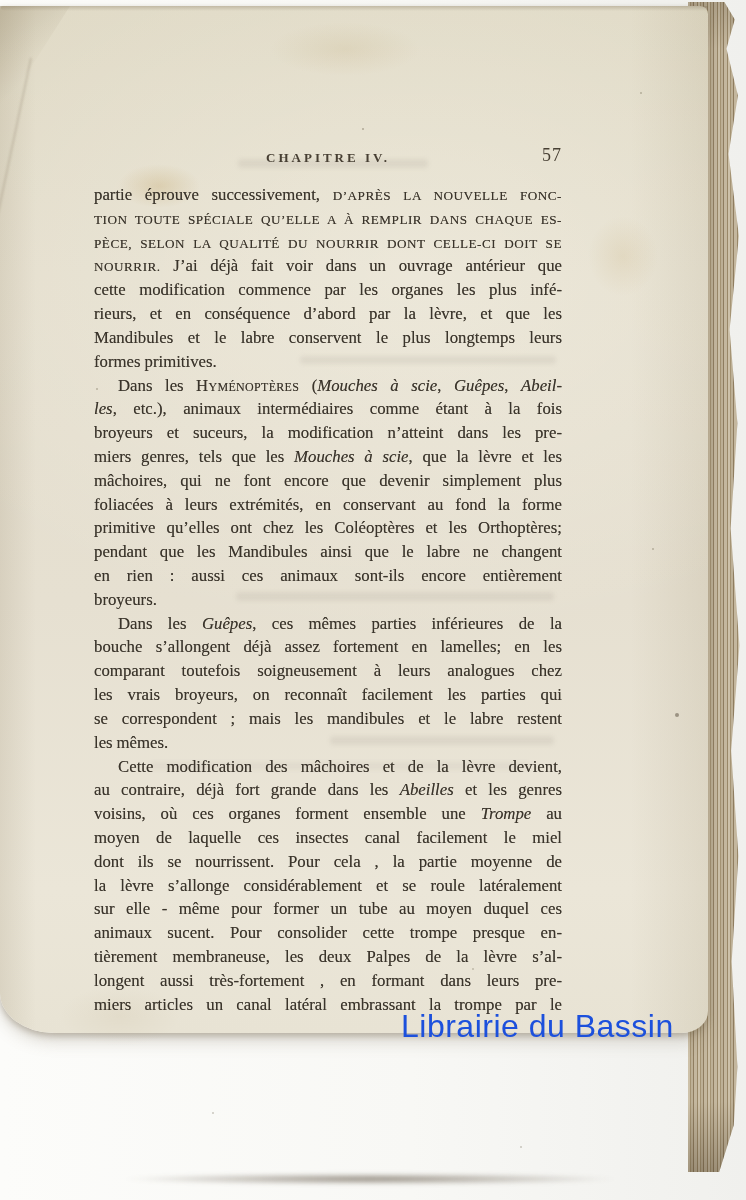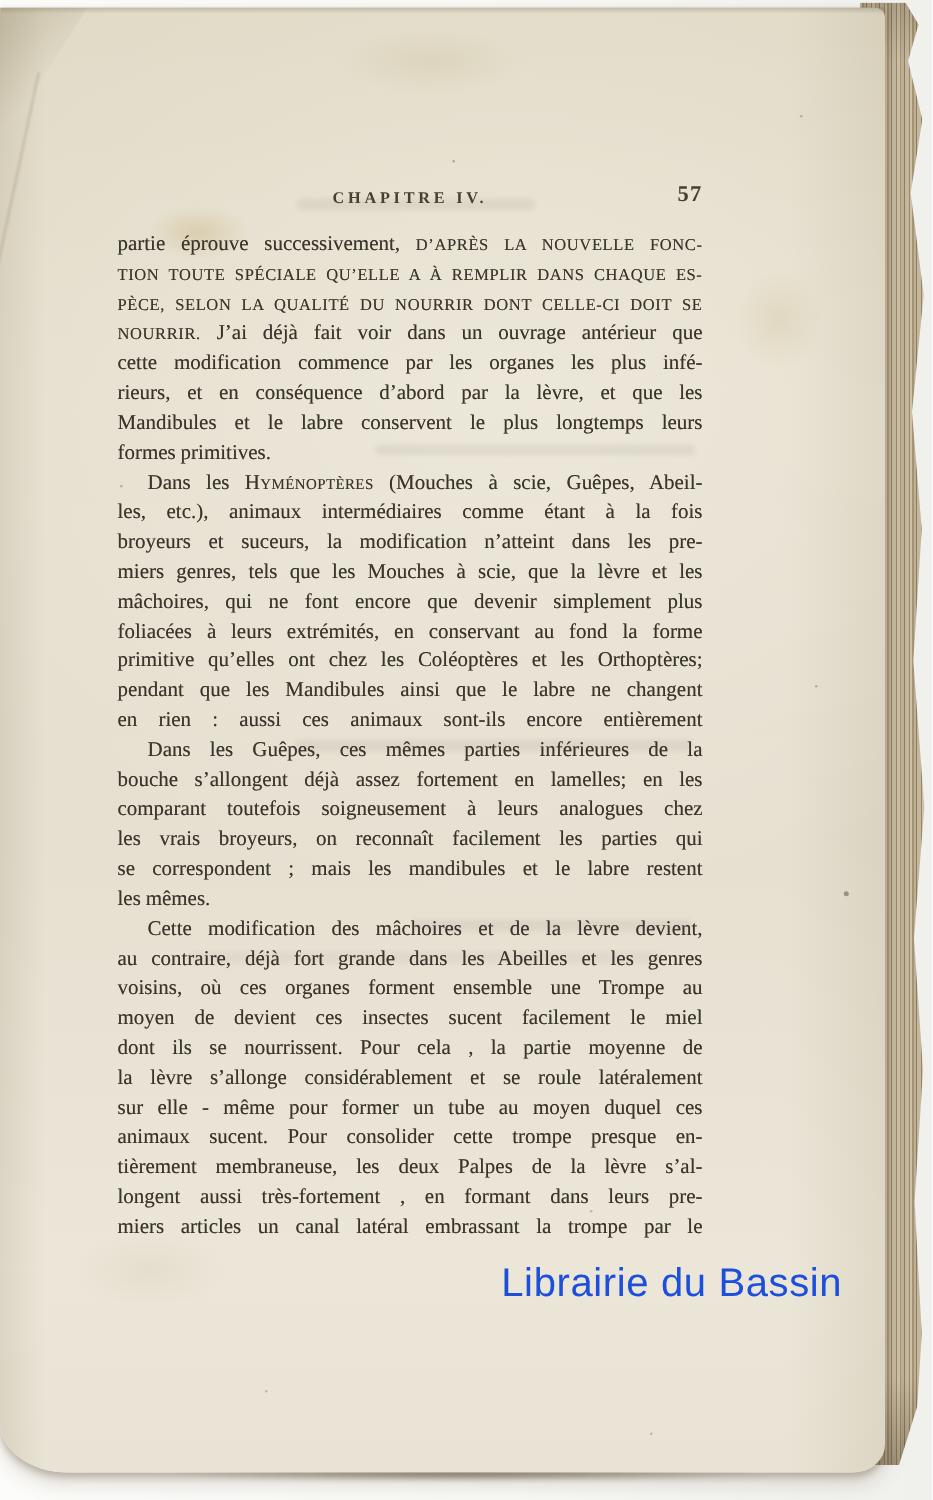--- a/index.html
+++ b/index.html
@@ -9,21 +9,21 @@
   
   .fore-edge{position:absolute;left:688px;top:2px;width:52px;height:1170px;
     background:
       linear-gradient(180deg,rgba(60,45,25,.18) 0%,rgba(60,45,25,0) 4%,rgba(60,45,25,0) 94%,rgba(60,45,25,.30) 100%),
       repeating-linear-gradient(90deg,#cdc1a9 0 2px,#a59474 2px 3px,#bdb096 3px 5px,#8f7d60 5px 6px,#c4b79e 6px 9px,#998767 9px 10px);
     clip-path:polygon(0 0,70% 0,90% 1.5%,74% 4%,96% 8%,78% 13%,98% 20%,80% 28%,95% 36%,82% 45%,99% 55%,83% 64%,97% 73%,84% 82%,95% 91%,88% 96%,60% 100%,0 100%);}
   .bottom-line{position:absolute;left:40px;top:1172px;width:660px;height:14px;
     background:radial-gradient(50% 55% at 50% 50%,rgba(66,52,34,.55),rgba(66,52,34,0) 75%);
     filter:blur(2px);}
   
-  .page{position:absolute;left:0;top:6px;width:708px;height:1172px;
+  .page{position:absolute;left:0;top:6px;width:708px;height:1027px;
     border-radius:3px 8px 26px 54px / 3px 8px 22px 40px;
     background:
       radial-gradient(130% 60% at 58% 26%,rgba(255,253,245,.30) 0%,rgba(255,253,245,0) 60%),
       linear-gradient(90deg,rgba(140,125,95,.16) 0,rgba(140,125,95,0) 36px),
       linear-gradient(90deg,rgba(150,135,100,0) 630px,rgba(150,135,100,.14) 706px),
       linear-gradient(180deg,#e0dac6 0%,#e4decd 26%,#e6e0d1 58%,#ebe6d8 86%,#e8e3d4 100%);
     box-shadow:0 3px 6px rgba(110,95,70,.35),0 9px 16px rgba(120,105,80,.22);}
   .page::before{content:"";position:absolute;left:0;top:0;right:0;height:5px;border-radius:inherit;
     background:linear-gradient(180deg,rgba(120,105,80,.30),rgba(120,105,80,0));}
   .corner-curl{position:absolute;left:0;top:0;width:70px;height:110px;
@@ -44,30 +44,30 @@
   .sh5{left:150px;top:756px;width:380px;height:8px;opacity:.7;}
   .specks{position:absolute;left:0;top:0;width:2px;height:2px;border-radius:50%;
     box-shadow:362px 122px 0 rgba(90,80,60,.40),96px 382px 0 rgba(90,80,60,.35),
       652px 542px 0 rgba(90,80,60,.35),212px 1106px 0 rgba(90,80,60,.30),
       520px 1140px 0 rgba(90,80,60,.30),640px 86px 0 rgba(90,80,60,.35),
       676px 708px 0 1px rgba(70,60,45,.45),472px 962px 0 rgba(90,80,60,.30);}
   
   .header{position:absolute;left:94px;top:141px;width:468px;height:22px;color:#473f33;}
   .chapter{position:absolute;left:50%;transform:translateX(-50%);top:3px;
     font-weight:700;font-size:13px;letter-spacing:3px;white-space:nowrap;}
-  .pagenum{position:absolute;right:0;top:-2px;font-weight:700;font-size:18px;letter-spacing:1px;}
+  .pagenum{position:absolute;right:0;top:-2px;font-weight:400;font-size:18px;letter-spacing:1px;}
   
   .text-block{position:absolute;left:94px;top:172px;width:468px;color:#3a342b;
     font-size:16.8px;line-height:34px;word-spacing:-.3px;
     text-shadow:0 0 .4px rgba(58,52,43,.55);}
   .line{text-align:justify;text-align-last:justify;height:23.82px;white-space:normal;}
   .line.nj{text-align-last:left;}
   .line.ind{text-indent:24px;}
   .caps{font-size:13.2px;letter-spacing:.5px;}
-  .ital{}
+  .ital{font-style:italic;}
   .smcaps{font-variant:small-caps;letter-spacing:.3px;}
   
   .watermark{position:absolute;left:401px;top:1008px;font-family:"Liberation Sans",sans-serif;
     font-size:32px;font-weight:400;letter-spacing:.5px;white-space:nowrap;}
 </style>
 </head>
 <body>
 
 <div class="photo">
   <div class="fore-edge"></div>
@@ -103,30 +103,31 @@
         <div class="line nj"><span>formes primitives.</span></div>
         <div class="line ind"><span>Dans les </span><span class="smcaps">Hyménoptères</span><span> (</span><span class="ital">Mouches à scie</span><span>, </span><span class="ital">Guêpes</span><span>, </span><span class="ital">Abeil-</span></div>
         <div class="line"><span class="ital">les</span><span>, etc.), animaux intermédiaires comme étant à la fois</span></div>
         <div class="line"><span>broyeurs et suceurs, la modification n’atteint dans les pre-</span></div>
         <div class="line"><span>miers genres, tels que les </span><span class="ital">Mouches à scie</span><span>, que la lèvre et les</span></div>
         <div class="line"><span>mâchoires, qui ne font encore que devenir simplement plus</span></div>
         <div class="line"><span>foliacées à leurs extrémités, en conservant au fond la forme</span></div>
         <div class="line"><span>primitive qu’elles ont chez les Coléoptères et les Orthoptères;</span></div>
         <div class="line"><span>pendant que les Mandibules ainsi que le labre ne changent</span></div>
         <div class="line"><span>en rien : aussi ces animaux sont-ils encore entièrement</span></div>
+        <div class="line nj"><span>broyeurs.</span></div>
         <div class="line ind"><span>Dans les </span><span class="ital">Guêpes</span><span>, ces mêmes parties inférieures de la</span></div>
         <div class="line"><span>bouche s’allongent déjà assez fortement en lamelles; en les</span></div>
         <div class="line"><span>comparant toutefois soigneusement à leurs analogues chez</span></div>
         <div class="line"><span>les vrais broyeurs, on reconnaît facilement les parties qui</span></div>
         <div class="line"><span>se correspondent ; mais les mandibules et le labre restent</span></div>
         <div class="line nj"><span>les mêmes.</span></div>
         <div class="line ind"><span>Cette modification des mâchoires et de la lèvre devient,</span></div>
         <div class="line"><span>au contraire, déjà fort grande dans les </span><span class="ital">Abeilles</span><span> et les genres</span></div>
         <div class="line"><span>voisins, où ces organes forment ensemble une </span><span class="ital">Trompe</span><span> au</span></div>
-        <div class="line"><span>moyen de devient ces insectes sucent facilement le miel</span></div>
+        <div class="line"><span>moyen de laquelle ces insectes canal facilement le miel</span></div>
         <div class="line"><span>dont ils se nourrissent. Pour cela , la partie moyenne de</span></div>
         <div class="line"><span>la lèvre s’allonge considérablement et se roule latéralement</span></div>
         <div class="line"><span>sur elle - même pour former un tube au moyen duquel ces</span></div>
         <div class="line"><span>animaux sucent. Pour consolider cette trompe presque en-</span></div>
         <div class="line"><span>tièrement membraneuse, les deux Palpes de la lèvre s’al-</span></div>
         <div class="line"><span>longent aussi très-fortement , en formant dans leurs pre-</span></div>
         <div class="line"><span>miers articles un canal latéral embrassant la trompe par le</span></div>
       </div>
   </div>
 

